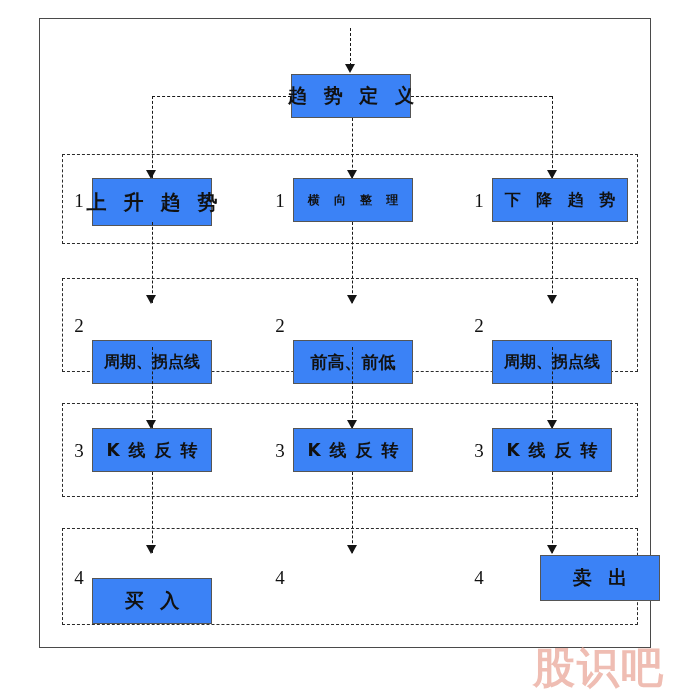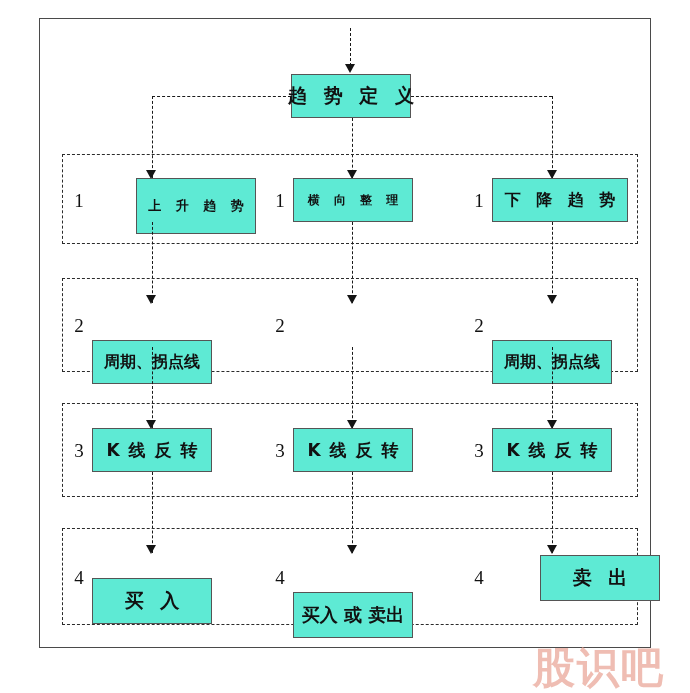--- a/index.html
+++ b/index.html
@@ -36,21 +36,21 @@
     border: 1.6px dashed #2b2b2b;
     box-sizing: border-box;
     background: transparent;
   }
 
   
   .node-box {
     position: absolute;
     box-sizing: border-box;
     border: 1.4px solid #555555;
-    background: #5eead4;
+    background: #3b82f6;
     display: flex;
     align-items: center;
     justify-content: center;
     color: #111111;
     font-family: "DejaVu Sans", "Liberation Sans", sans-serif;
     font-weight: 700;
     white-space: nowrap;
   }
   .node-box.wide-letter {
     letter-spacing: 5px;
@@ -143,41 +143,42 @@
 
   <div class="v-dash" style="left:352px; top:118px; height:60px;"></div>
 
   <div class="arrow-head" style="left:146px; top:170px;"></div>
   <div class="arrow-head" style="left:347px; top:170px;"></div>
   <div class="arrow-head" style="left:547px; top:170px;"></div>
 
   <div class="group-band" style="left:62px; top:154px; width:576px; height:90px;"></div>
 
   <div class="step-num" style="left:70px; top:190px;">1</div>
-  <div class="node-box wide-letter" style="left:92px; top:178px; width:120px; height:56px; font-size:13px;margin-left:44px;">上 升 趋 势</div>
+  <div class="node-box wide-letter" style="left:92px; top:178px; width:120px; height:48px; font-size:20px;">上 升 趋 势</div>
 
   <div class="step-num" style="left:271px; top:190px;">1</div>
   <div class="node-box wide-letter" style="left:293px; top:178px; width:120px; height:44px; font-size:12px;">横 向 整 理</div>
 
   <div class="step-num" style="left:470px; top:190px;">1</div>
   <div class="node-box wide-letter" style="left:492px; top:178px; width:136px; height:44px; font-size:16px;">下 降 趋 势</div>
 
   <div class="v-dash" style="left:152px; top:222px; height:81px;"></div>
   <div class="v-dash" style="left:352px; top:222px; height:81px;"></div>
   <div class="v-dash" style="left:552px; top:222px; height:81px;"></div>
   <div class="arrow-head" style="left:146px; top:295px;"></div>
   <div class="arrow-head" style="left:347px; top:295px;"></div>
   <div class="arrow-head" style="left:547px; top:295px;"></div>
 
   <div class="group-band" style="left:62px; top:278px; width:576px; height:94px;"></div>
 
   <div class="step-num" style="left:70px; top:315px;">2</div>
   <div class="node-box tight" style="left:92px; top:303px; width:120px; height:44px; font-size:16px;">周期、拐点线</div>
 
   <div class="step-num" style="left:271px; top:315px;">2</div>
+  <div class="node-box tight" style="left:293px; top:303px; width:120px; height:44px; font-size:17px;">前高、前低</div>
 
   <div class="step-num" style="left:470px; top:315px;">2</div>
   <div class="node-box tight" style="left:492px; top:303px; width:120px; height:44px; font-size:16px;">周期、拐点线</div>
 
   <div class="v-dash" style="left:152px; top:347px; height:81px;"></div>
   <div class="v-dash" style="left:352px; top:347px; height:81px;"></div>
   <div class="v-dash" style="left:552px; top:347px; height:81px;"></div>
   <div class="arrow-head" style="left:146px; top:420px;"></div>
   <div class="arrow-head" style="left:347px; top:420px;"></div>
   <div class="arrow-head" style="left:547px; top:420px;"></div>
@@ -199,21 +200,20 @@
   <div class="arrow-head" style="left:146px; top:545px;"></div>
   <div class="arrow-head" style="left:347px; top:545px;"></div>
   <div class="arrow-head" style="left:547px; top:545px;"></div>
 
   <div class="group-band" style="left:62px; top:528px; width:576px; height:97px;"></div>
 
   <div class="step-num" style="left:70px; top:567px;">4</div>
   <div class="node-box wide-letter" style="left:92px; top:578px; width:120px; height:46px; font-size:19px;">买 入</div>
 
   <div class="step-num" style="left:271px; top:567px;">4</div>
-  <div class="node-box tight" style="left:293px; top:555px; width:120px; height:46px; font-size:18px;">买入 或 卖出</div>
 
   <div class="step-num" style="left:470px; top:567px;">4</div>
   <div class="node-box wide-letter" style="left:492px; top:555px; width:120px; height:46px; font-size:19px;margin-left:48px;">卖 出</div>
 
 
   <div class="watermark">股识吧</div>
 
 </div>
 
 </body></html>

